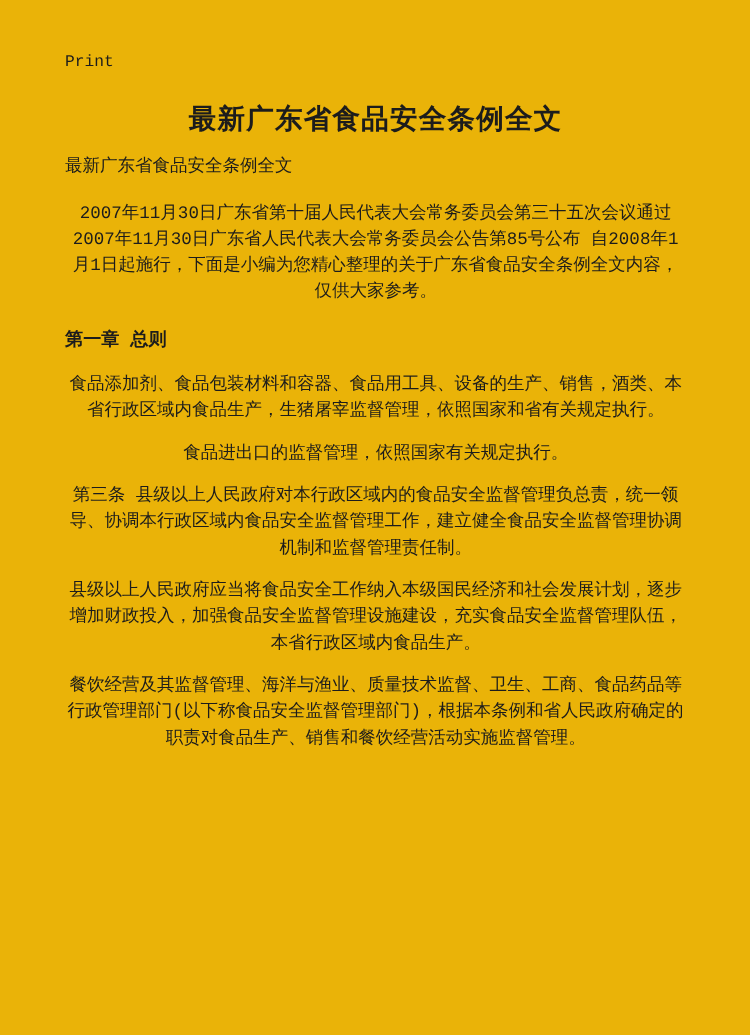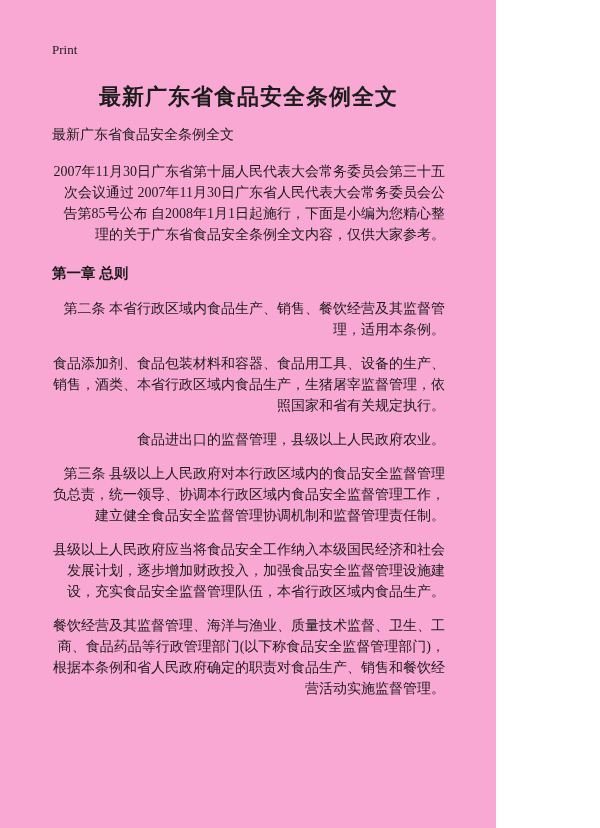--- a/index.html
+++ b/index.html
@@ -9,24 +9,25 @@
   }
   body {
     width: 600px;
     height: 828px;
     overflow: hidden;
     color: #1c1c1c;
     font-family: "Liberation Serif", serif;
   }
   .page {
     box-sizing: border-box;
-    width: 496px;
+    width: 600px;
     height: 828px;
     padding: 40px 51px 20px 52px;
-    background: #f9a8d4;
+    background: #eab308;
+    font-family: Liberation Mono, monospace;
   }
   .print-link {
     display: inline-block;
     font-size: 13px;
     line-height: 15px;
     margin: 0 0 27px 0;
     color: #1c1c1c;
     text-decoration: none;
     cursor: pointer;
   }
@@ -40,21 +41,21 @@
   }
   .doc-subtitle {
     font-size: 14px;
     line-height: 21px;
     margin: 0 0 16px 0;
   }
   .content p {
     font-size: 14px;
     line-height: 21px;
     margin: 0 0 13px 0;
-    text-align: right;
+    text-align: center;
   }
   h2.chapter-heading {
     font-size: 14.5px;
     line-height: 21px;
     font-weight: bold;
     margin: 18px 0 14px 0;
   }
 </style>
 </head>
 <body>
@@ -67,23 +68,22 @@
 
   <div class="doc-subtitle">最新广东省食品安全条例全文</div>
 
   <div class="content">
 
     <p>2007年11月30日广东省第十届人民代表大会常务委员会第三十五次会议通过 2007年11月30日广东省人民代表大会常务委员会公告第85号公布 自2008年1月1日起施行，下面是小编为您精心整理的关于广东省食品安全条例全文内容，仅供大家参考。</p>
 
     <h2 class="chapter-heading">第一章 总则</h2>
 
     <div>
-        <p>第二条 本省行政区域内食品生产、销售、餐饮经营及其监督管理，适用本条例。</p>
         <p>食品添加剂、食品包装材料和容器、食品用工具、设备的生产、销售，酒类、本省行政区域内食品生产，生猪屠宰监督管理，依照国家和省有关规定执行。</p>
-        <p>食品进出口的监督管理，县级以上人民政府农业。</p>
+        <p>食品进出口的监督管理，依照国家有关规定执行。</p>
         <p>第三条 县级以上人民政府对本行政区域内的食品安全监督管理负总责，统一领导、协调本行政区域内食品安全监督管理工作，建立健全食品安全监督管理协调机制和监督管理责任制。</p>
         <p>县级以上人民政府应当将食品安全工作纳入本级国民经济和社会发展计划，逐步增加财政投入，加强食品安全监督管理设施建设，充实食品安全监督管理队伍，本省行政区域内食品生产。</p>
         <p>餐饮经营及其监督管理、海洋与渔业、质量技术监督、卫生、工商、食品药品等行政管理部门(以下称食品安全监督管理部门)，根据本条例和省人民政府确定的职责对食品生产、销售和餐饮经营活动实施监督管理。</p>
       </div>
 
   </div>
 
 </div>
 
 </body></html>

